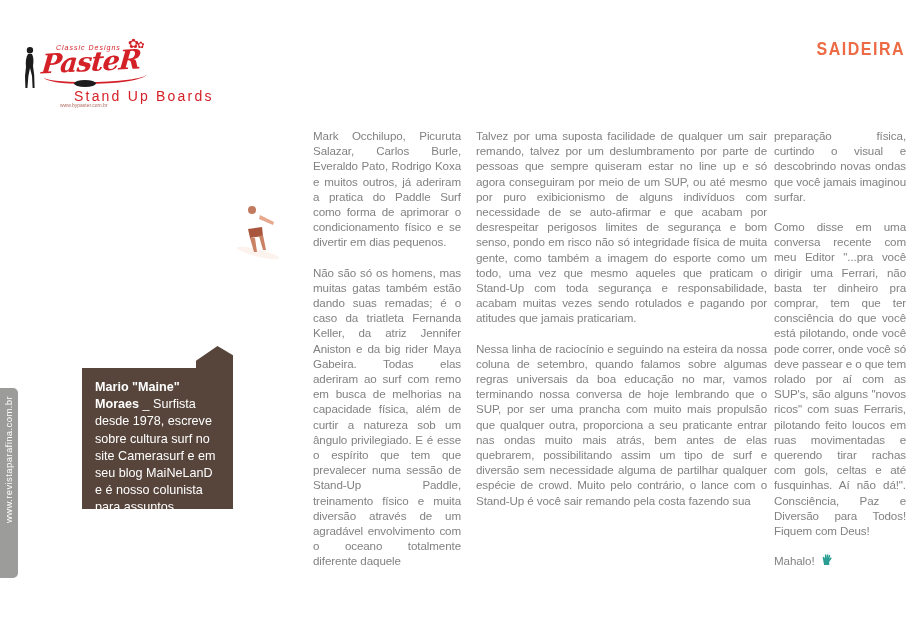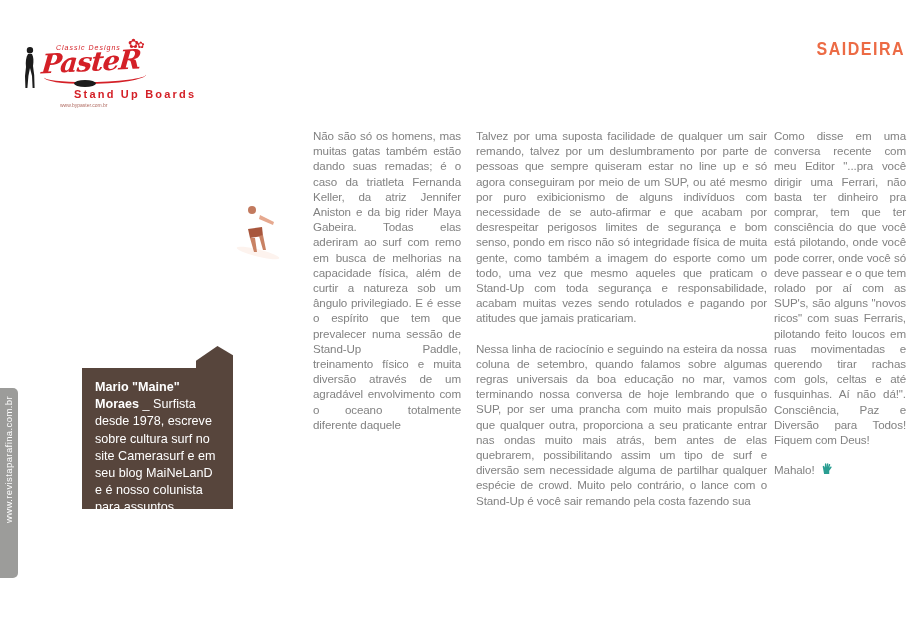--- a/index.html
+++ b/index.html
@@ -14,21 +14,21 @@
   .logo-name{position:absolute;left:20px;top:8px;font-family:"DejaVu Serif", serif;
              font-style:italic;font-weight:bold;font-size:27px;color:#d42027;
              transform:skewX(-8deg) rotate(-3deg);letter-spacing:-1px;white-space:nowrap;}
   .logo-swoosh{position:absolute;left:22px;top:30px;width:102px;height:14px;
                border-bottom:2.5px solid #d42027;border-radius:0 0 60% 40%;}
   .logo-oval{position:absolute;left:52px;top:42px;width:22px;height:7px;background:#1c1c1c;
              border-radius:50%;}
   .logo-flowers{position:absolute;left:106px;top:-2px;color:#d42027;font-size:13px;
                 letter-spacing:-2px;}
   .logo-flowers .f2{font-size:9px;}
-  .logo-subtitle{position:absolute;left:12px;top:50px;font-size:11px;font-weight:bold;
+  .logo-subtitle{position:absolute;left:12px;top:50px;font-size:14px;font-weight:normal;
                  color:#d42027;letter-spacing:2.2px;white-space:nowrap;padding-left:40px;}
   .logo-url{position:absolute;left:38px;top:64px;font-size:5px;color:#b06a60;white-space:nowrap;}
 
   .section-title{position:absolute;top:39px;right:15px;font-size:16px;font-weight:900;
                  color:#ec6b45;letter-spacing:1.5px;transform:scaleY(1.12);
                  transform-origin:top right;}
 
   
   .hero{position:absolute;left:0;top:132px;width:298px;height:378px;overflow:hidden;
     background:
@@ -111,29 +111,31 @@
 
   <div class="author-tab"></div>
   <div class="author-box">
     <div class="txt">
       <span class="nm">Mario "Maine" Moraes</span>
       <span>_ Surfista desde 1978, escreve sobre cultura surf no site Camerasurf e em seu blog MaiNeLanD e é nosso colunista para assuntos variados.</span>
     </div>
   </div>
 
   <div class="col col-1">
+    <p>Mark Occhilupo, Picuruta Salazar, Carlos Burle, Everaldo Pato, Rodrigo Koxa e muitos outros, já aderiram a pratica do Paddle Surf como forma de aprimorar o condicionamento físico e se divertir em dias pequenos.</p>
     <p>Não são só os homens, mas muitas gatas também estão dando suas remadas; é o caso da triatleta Fernanda Keller, da atriz Jennifer Aniston e da big rider Maya Gabeira. Todas elas aderiram ao surf com remo em busca de melhorias na capacidade física, além de curtir a natureza sob um ângulo privilegiado. E é esse o espírito que tem que prevalecer numa sessão de Stand-Up Paddle, treinamento físico e muita diversão através de um agradável envolvimento com o oceano totalmente diferente daquele</p>
   </div>
 
   <div class="col col-2">
     <p>Talvez por uma suposta facilidade de qualquer um sair remando, talvez por um deslumbramento por parte de pessoas que sempre quiseram estar no line up e só agora conseguiram por meio de um SUP, ou até mesmo por puro exibicionismo de alguns indivíduos com necessidade de se auto-afirmar e que acabam por desrespeitar perigosos limites de segurança e bom senso, pondo em risco não só integridade física de muita gente, como também a imagem do esporte como um todo, uma vez que mesmo aqueles que praticam o Stand-Up com toda segurança e responsabilidade, acabam muitas vezes sendo rotulados e pagando por atitudes que jamais praticariam.</p>
     <p>Nessa linha de raciocínio e seguindo na esteira da nossa coluna de setembro, quando falamos sobre algumas regras universais da boa educação no mar, vamos terminando nossa conversa de hoje lembrando que o SUP, por ser uma prancha com muito mais propulsão que qualquer outra, proporciona a seu praticante entrar nas ondas muito mais atrás, bem antes de elas quebrarem, possibilitando assim um tipo de surf e diversão sem necessidade alguma de partilhar qualquer espécie de crowd. Muito pelo contrário, o lance com o Stand-Up é você sair remando pela costa fazendo sua</p>
   </div>
 
   <div class="col col-3">
+    <p>preparação física, curtindo o visual e descobrindo novas ondas que você jamais imaginou surfar.</p>
     <p>Como disse em uma conversa recente com meu Editor "...pra você dirigir uma Ferrari, não basta ter dinheiro pra comprar, tem que ter consciência do que você está pilotando, onde você pode correr, onde você só deve passear e o que tem rolado por aí com as SUP's, são alguns "novos ricos" com suas Ferraris, pilotando feito loucos em ruas movimentadas e querendo tirar rachas com gols, celtas e até fusquinhas. Aí não dá!". Consciência, Paz e Diversão para Todos! Fiquem com Deus!</p>
     <div class="signoff">
       <span>Mahalo!</span>
       <svg class="shaka" viewBox="0 0 20 20">
         <path fill="#2A9E92" d="M4.2 8.2C3.1 5.6 5 4.4 6.1 6.2L7 8.1 7 3.2C7 1.5 9.1 1.5 9.1 3.2L9.1 7.4 10 2.6C10.3 1.1 12.2 1.4 12 2.9L11.2 7.3 12.7 3.6C13.2 2.3 15 2.9 14.6 4.3L13.2 8.3 14.7 6.7C15.8 5.6 17.3 6.8 16.3 8.2L13.2 12.4 13.2 17 5.8 17 4.9 12.3Z"></path>
       </svg>
     </div>
   </div>
 
 </div>

